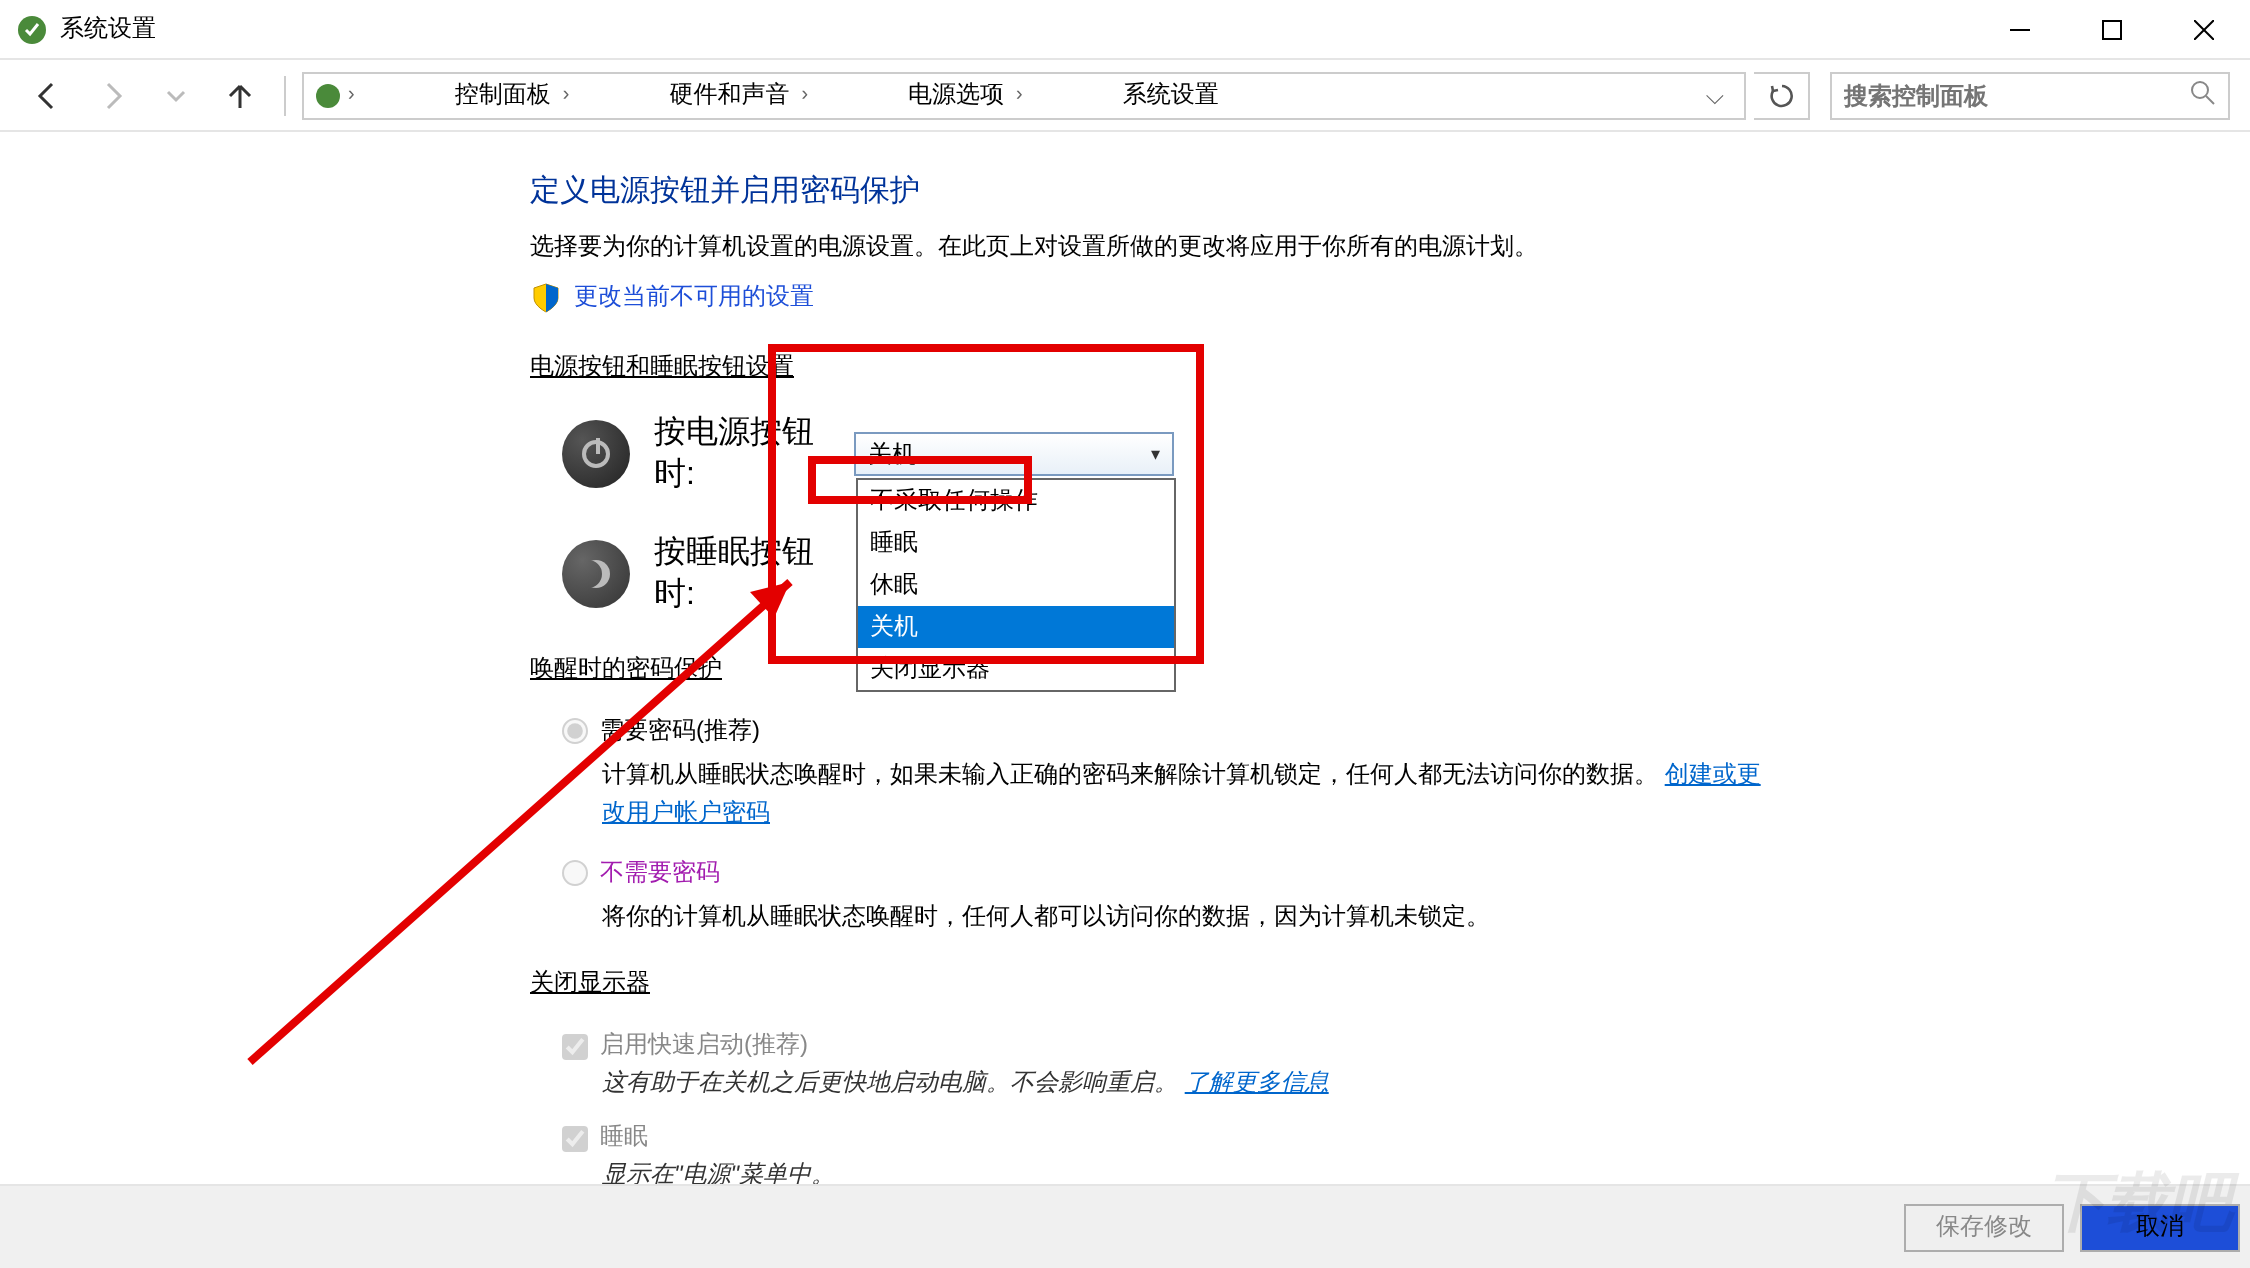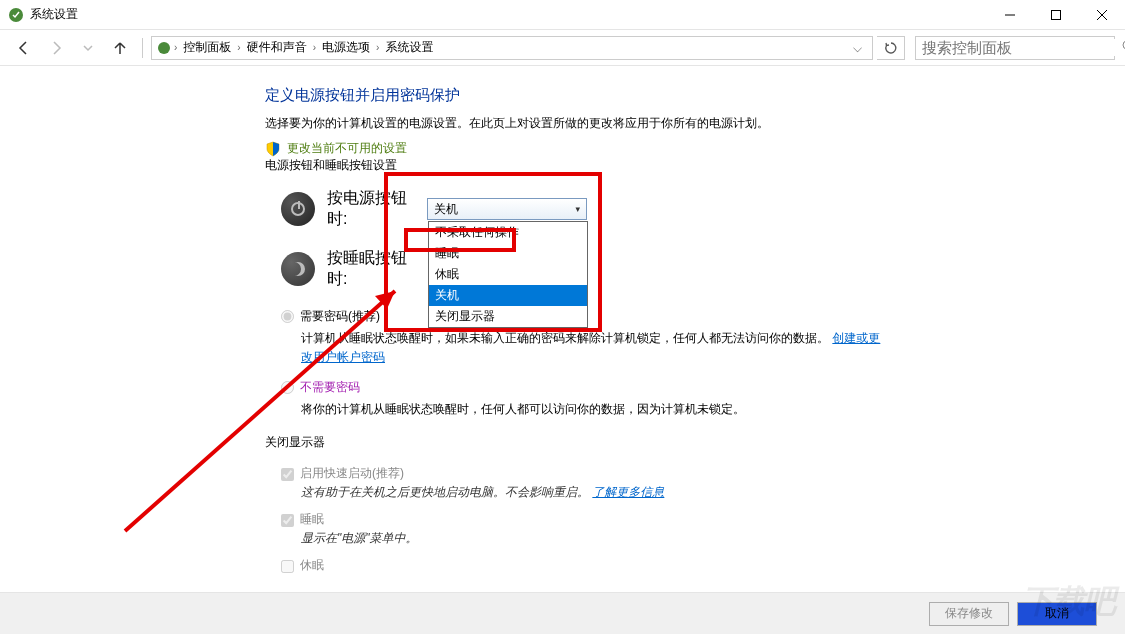--- a/index.html
+++ b/index.html
@@ -11,36 +11,36 @@
 .titlebar .title { flex: 1; font-size: 12px; }
 .win-controls { display: flex; height: 100%; }
 .win-btn { width: 46px; height: 30px; display: flex; align-items: center; justify-content: center; }
 
 
 .navbar { height: 36px; display: flex; align-items: center; padding: 0 10px; border-bottom: 1px solid #e5e5e5; gap: 4px; }
 .nav-arrow { width: 28px; height: 28px; display: flex; align-items: center; justify-content: center; color: #888; }
 .nav-arrow.enabled { color: #000; }
 .nav-sep { height: 20px; width: 1px; background: #ccc; margin: 0 4px; }
 .breadcrumbs { flex: 1; height: 24px; border: 1px solid #ccc; display: flex; align-items: center; padding: 0 4px; gap: 2px; }
-.crumb { padding: 0 4px; display: flex; align-items: center; gap: 4px; }
+.crumb { padding: 0 4px; display: flex; align-items: center; gap: 4px; margin-left: 44px; }
 .crumb-sep { color: #666; font-size: 10px; }
 .crumb-drop { margin-left: auto; padding: 0 6px; color: #666; }
 .nav-refresh { width: 28px; height: 24px; border: 1px solid #ccc; border-left: none; display: flex; align-items: center; justify-content: center; }
 .search-box { width: 200px; height: 24px; border: 1px solid #ccc; margin-left: 6px; display: flex; align-items: center; padding: 0 6px; color: #888; }
-.search-box input { border: none; outline: none; flex: 1; font-size: 15px; color: #4c1d95; }
+.search-box input { border: none; outline: none; flex: 1; font-size: 12px; color: #4c1d95; font-weight: bold; }
 .search-box .mag { color: #888; }
 
 
 .content { position: relative; padding: 20px 0 0 0; height: calc(100% - 30px - 36px - 42px); overflow: hidden; }
 .content-inner { margin-left: 265px; width: 620px; }
 .heading { color: #003399; font-size: 15px; margin-bottom: 10px; }
 .description { font-size: 12px; margin-bottom: 8px; }
-.shield-link { display: flex; align-items: flex-end; gap: 6px; color: #4d7c0f; font-size: 12px; }
+.shield-link { display: flex; align-items: flex-end; gap: 6px; color: #1d4ed8; font-size: 12px; margin-bottom: 18px; }
 .shield-icon { width: 16px; height: 16px; }
-.section-label { font-size: 12px; margin-bottom: 14px; }
+.section-label { font-size: 12px; margin-bottom: 14px; text-decoration: underline; }
 
 .btn-row { display: flex; align-items: center; margin-bottom: 18px; position: relative; }
 .power-icon { width: 34px; height: 34px; border-radius: 50%; background: radial-gradient(circle at 30% 30%, #555, #222); margin-right: 12px; display: flex; align-items: center; justify-content: center; margin-left: 16px; }
 .power-icon.sleep { background: radial-gradient(circle at 30% 30%, #666, #333); }
 .btn-label { width: 100px; font-size: 16px; }
 .combo { width: 160px; height: 22px; border: 1px solid #7a9ac0; background: linear-gradient(#fff, #e8f0f8); display: flex; align-items: center; padding: 0 6px; font-size: 12px; position: relative; }
 .combo .combo-arrow { margin-left: auto; font-size: 9px; color: #333; }
 
 .dropdown { position: absolute; top: 22px; left: 0; width: 160px; border: 1px solid #666; background: #fff; z-index: 10; }
 .dropdown .opt { padding: 2px 6px; font-size: 12px; }
@@ -55,21 +55,21 @@
 .link { color: #0066cc; text-decoration: underline; cursor: pointer; }
 
 .shutdown-section { margin-top: 14px; }
 .cb-row { display: flex; align-items: center; margin-left: 16px; margin-bottom: 2px; gap: 6px; }
 .cb-row input { margin-top: 2px; }
 .cb-label { font-size: 12px; }
 .cb-label.disabled { color: #888; }
 .cb-desc { font-size: 12px; margin-left: 36px; margin-bottom: 10px; color: #333; font-style: italic; }
 
 
-.footer { position: absolute; bottom: 0; left: 0; right: 0; height: 42px; border-top: 1px solid #e5e5e5; display: flex; align-items: center; justify-content: flex-end; padding: 0 28px; gap: 8px; background: #f0f0f0; }
+.footer { position: absolute; bottom: 0; left: 0; right: 0; height: 42px; border-top: 1px solid #e5e5e5; display: flex; align-items: center; justify-content: flex-end; padding: 0 5px; gap: 8px; background: #f0f0f0; }
 .footer button { min-width: 80px; height: 24px; border: 1px solid #adadad; background: #1d4ed8; font-size: 12px; }
 .footer button.disabled { color: #888; background: #efefef; }
 
 
 .annot { position: absolute; border: 4px solid #e30000; pointer-events: none; z-index: 50; }
 .annot-arrow { position: absolute; z-index: 51; pointer-events: none; }
 
 
 .watermark { position: absolute; right: 10px; bottom: 10px; font-size: 32px; color: rgba(0,0,0,0.08); font-weight: bold; font-style: italic; letter-spacing: -1px; }
 
@@ -191,20 +191,21 @@
     </div>
 
     <div class="btn-row">
       <div class="power-icon sleep">
           <div class="moon-sym"></div>
         </div>
       <div class="btn-label">按睡眠按钮时:</div>
     </div>
 
     <div class="pw-section">
+      <div class="section-label">唤醒时的密码保护</div>
       <div class="radio-row">
         <input type="radio" checked="" disabled="" style="">
         <span class="radio-label">需要密码(推荐)</span>
       </div>
       <div class="radio-desc">
         <span>计算机从睡眠状态唤醒时，如果未输入正确的密码来解除计算机锁定，任何人都无法访问你的数据。</span>
         <span class="link">创建或更改用户帐户密码</span>
       </div>
       <div class="radio-row">
         <input type="radio" disabled="" style="">

